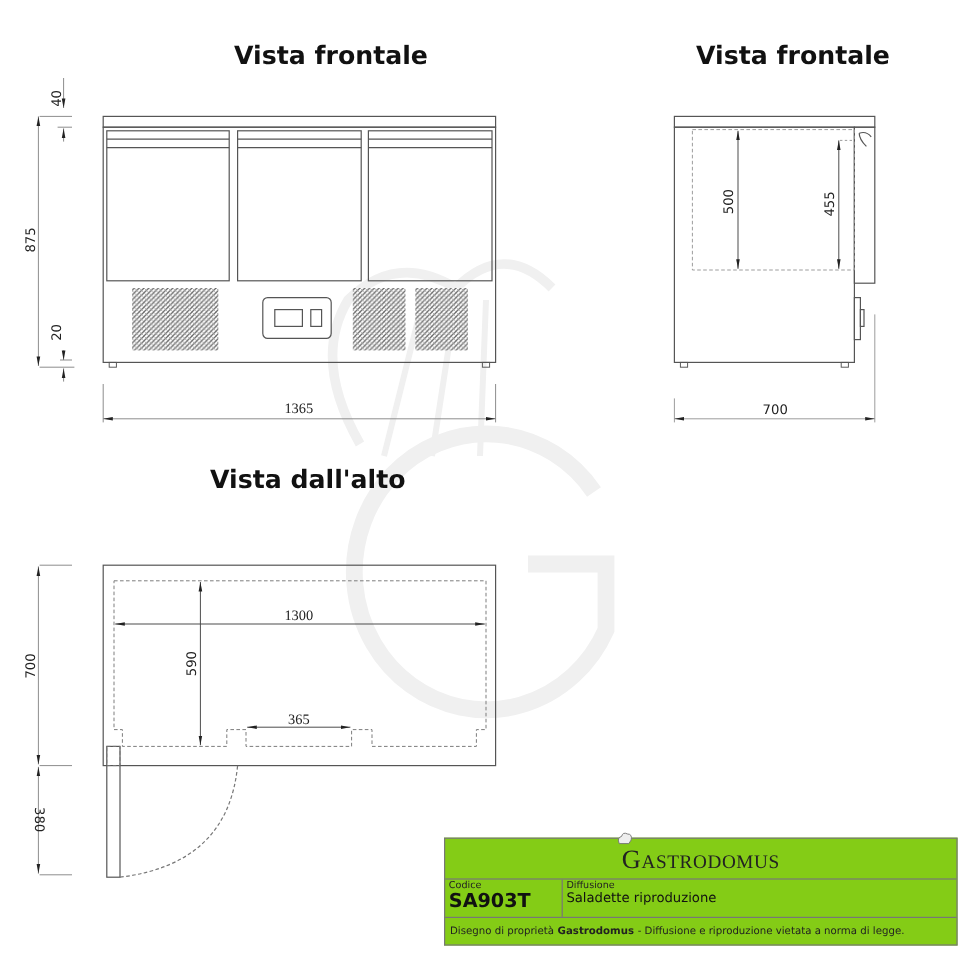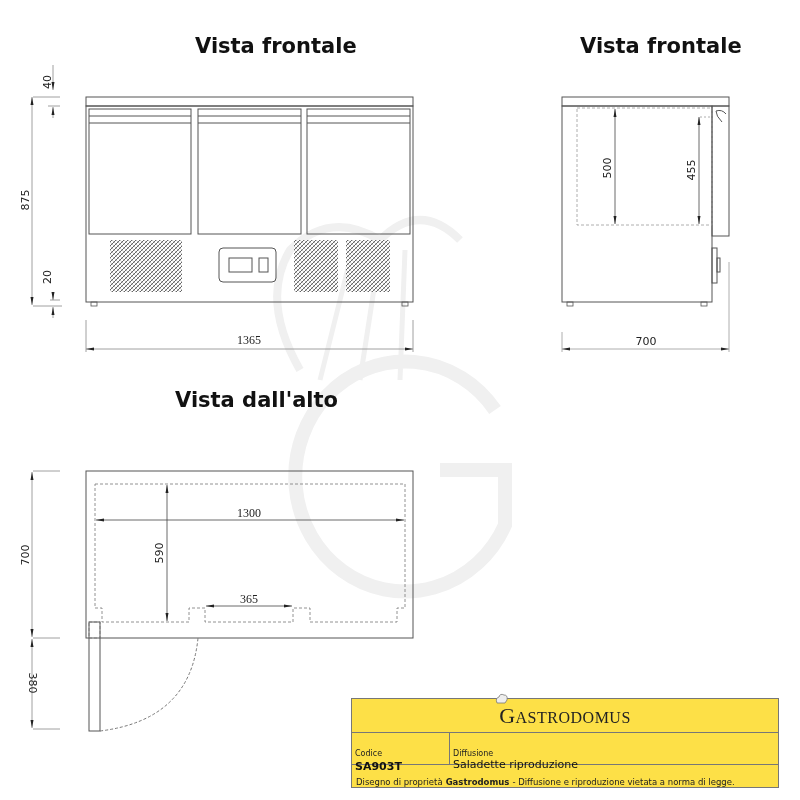--- a/index.html
+++ b/index.html
@@ -1,32 +1,32 @@
 <!DOCTYPE html>
 <html><head>
 <meta charset="utf-8">
 <style>
   html, body { margin: 0; padding: 0; background: #ffffff; }
   body { width: 800px; height: 800px; position: relative; overflow: hidden; font-family: "DejaVu Sans", sans-serif; }
   .title { position: absolute; font-family: "DejaVu Sans", sans-serif; font-weight: bold; font-size: 21px; color: #111; white-space: nowrap; }
   svg.drawing { position: absolute; left: 0; top: 0; }
   .dim { font-family: "DejaVu Sans", sans-serif; font-size: 11px; fill: #222; }
   .dimserif { font-family: "Liberation Serif", serif; font-size: 12px; fill: #222; }
-  .titleblock { position: absolute; left: 351px; top: 698px; width: 428px; height: 90px; border: 1px solid #777; box-sizing: border-box; background: #fde047; }
+  .titleblock { position: absolute; left: 370px; top: 698px; width: 428px; height: 90px; border: 1px solid #777; box-sizing: border-box; background: #84cc16; }
   .tb-logo { position: absolute; left: 0; top: 0; width: 100%; height: 34px; border-bottom: 1px solid #777; box-sizing: border-box; display: flex; align-items: center; justify-content: center; }
   .tb-logo-text { font-family: "Liberation Serif", serif; font-size: 16px; letter-spacing: 0.5px; color: #222; position: relative; }
   .tb-logo-text .big { font-size: 22px; }
   .tb-hat { position: absolute; left: -4px; top: -10px; }
   .tb-row2 { position: absolute; left: 0; top: 34px; width: 100%; height: 32px; border-bottom: 1px solid #777; box-sizing: border-box; }
   .tb-code { position: absolute; left: 0; top: 0; width: 98px; height: 100%; border-right: 1px solid #777; box-sizing: border-box; padding-left: 3px; }
   .tb-desc { position: absolute; left: 98px; top: 0; right: 0; height: 100%; padding-left: 3px; }
-  .tb-small { font-family: "DejaVu Sans", sans-serif; font-size: 8px; color: #222; line-height: 10px; margin-top: 16px; }
-  .tb-codeval { font-family: "DejaVu Sans", sans-serif; font-weight: bold; font-size: 11px; color: #111; line-height: 16px; }
+  .tb-small { font-family: "DejaVu Sans", sans-serif; font-size: 8px; color: #222; line-height: 10px; }
+  .tb-codeval { font-family: "DejaVu Sans", sans-serif; font-weight: bold; font-size: 16px; color: #111; line-height: 16px; }
   .tb-descval { font-family: "DejaVu Sans", sans-serif; font-size: 11px; color: #111; line-height: 12px; }
-  .tb-footer { position: absolute; left: 0; top: 66px; width: 100%; height: 22px; padding-left: 4px; box-sizing: border-box; display: flex; align-items: flex-end; font-family: "DejaVu Sans", sans-serif; font-size: 8.5px; color: #222; white-space: nowrap; }
+  .tb-footer { position: absolute; left: 0; top: 66px; width: 100%; height: 22px; padding-left: 4px; box-sizing: border-box; display: flex; align-items: center; font-family: "DejaVu Sans", sans-serif; font-size: 8.5px; color: #222; white-space: nowrap; }
   .tb-footer b { font-weight: bold; margin: 0 3px; }
 </style>
 </head>
 <body>
 
 <svg class="drawing" width="800" height="800" viewBox="0 0 800 800" xmlns="http://www.w3.org/2000/svg">
   <defs>
     <pattern id="grille" width="4" height="4" patternUnits="userSpaceOnUse">
       <rect width="4" height="4" fill="#fff"></rect>
       <path d="M0,4 L4,0 M-1,1 L1,-1 M3,5 L5,3" stroke="#666" stroke-width="1"></path>

